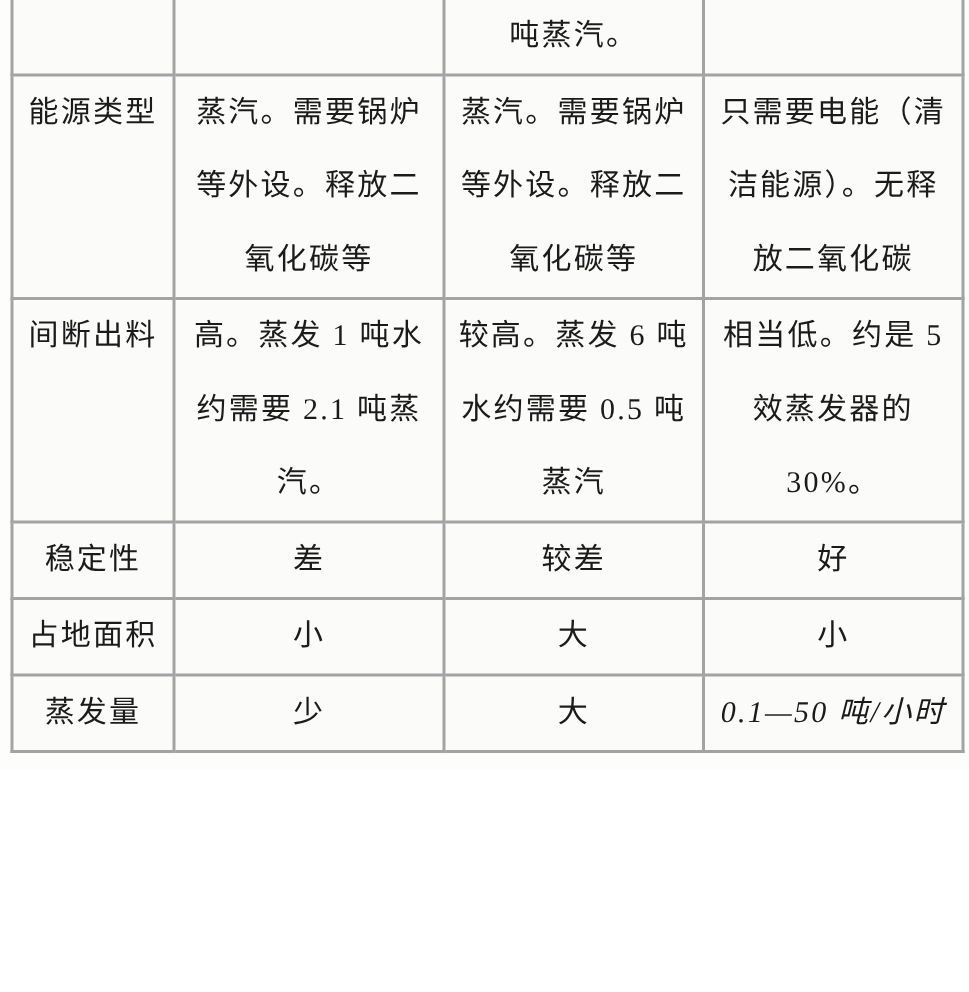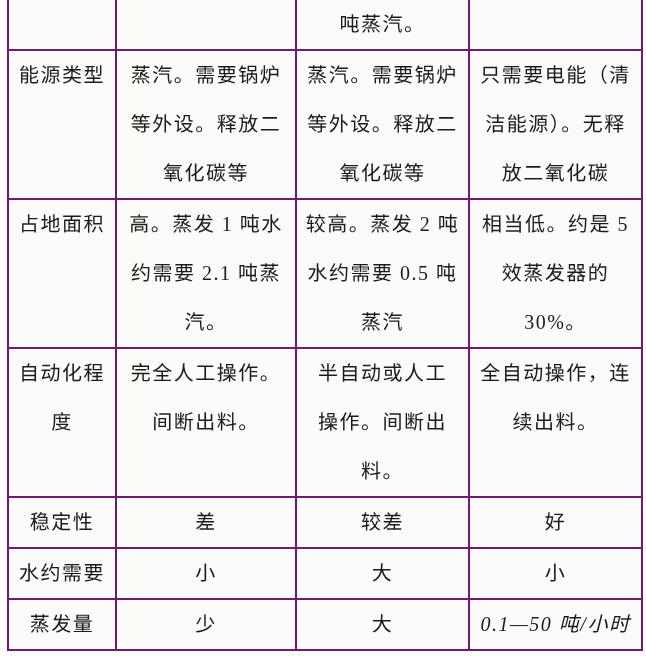--- a/index.html
+++ b/index.html
@@ -21,21 +21,21 @@
   table.cmp {
     position: absolute;
     left: 7px;
     top: 0;
     width: 634px;
     border-collapse: collapse;
     table-layout: fixed;
     background: #fbfbfa;
   }
   table.cmp td {
-    border: 2px solid #701a75;
+    border: 2px solid #a3a3a3;
     vertical-align: top;
     text-align: center;
     padding: 0;
     font-size: 20px;
     line-height: 49px;
     letter-spacing: 1.5px;
     white-space: pre-line;
     overflow: hidden;
   }
   
@@ -71,50 +71,39 @@
 等外设。释放二
 氧化碳等</td>
         <td>蒸汽。需要锅炉
 等外设。释放二
 氧化碳等</td>
         <td>只需要电能（清
 洁能源）。无释
 放二氧化碳</td>
       </tr>
       <tr class="h-tall2">
-        <td>占地面积</td>
+        <td>间断出料</td>
         <td>高。蒸发 1 吨水
 约需要 2.1 吨蒸
 汽。</td>
-        <td>较高。蒸发 2 吨
+        <td>较高。蒸发 6 吨
 水约需要 0.5 吨
 蒸汽</td>
         <td>相当低。约是 5
 效蒸发器的
 30%。</td>
-      </tr>
-      <tr class="h-tall">
-        <td>自动化程
-度</td>
-        <td>完全人工操作。
-间断出料。</td>
-        <td>半自动或人工
-操作。间断出
-料。</td>
-        <td>全自动操作，连
-续出料。</td>
       </tr>
       <tr class="h-short">
         <td>稳定性</td>
         <td>差</td>
         <td>较差</td>
         <td>好</td>
       </tr>
       <tr class="h-short">
-        <td>水约需要</td>
+        <td>占地面积</td>
         <td>小</td>
         <td>大</td>
         <td>小</td>
       </tr>
       <tr class="h-last">
         <td>蒸发量</td>
         <td>少</td>
         <td>大</td>
         <td class="num-cell">0.1—50 吨/小时</td>
       </tr>

